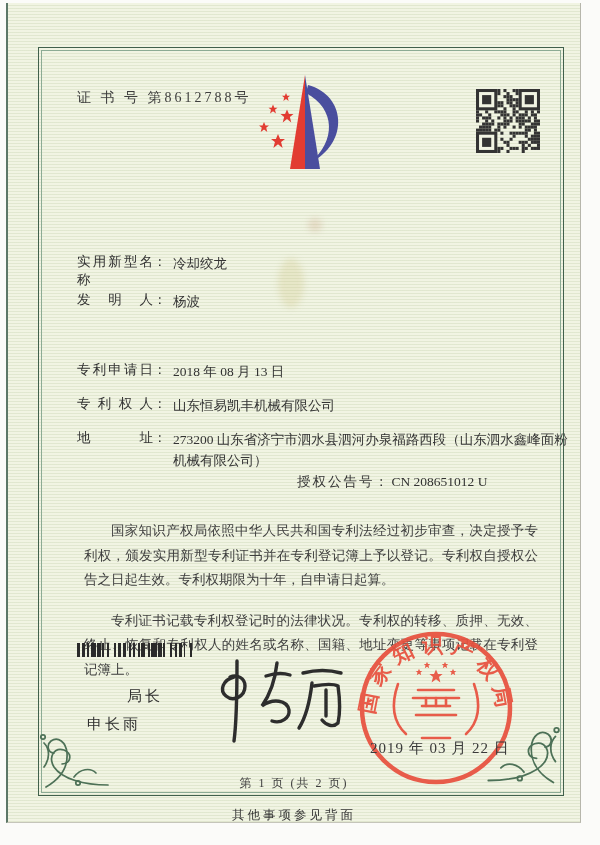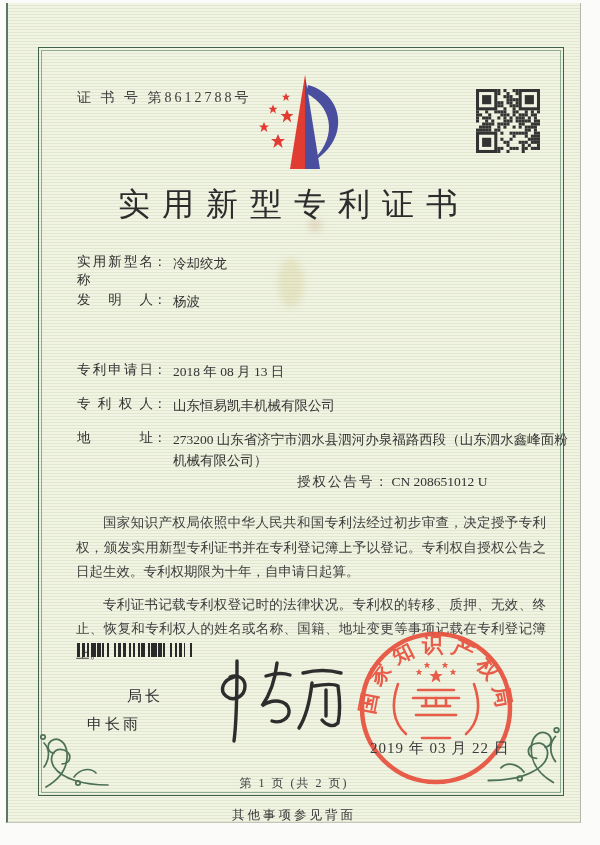--- a/index.html
+++ b/index.html
@@ -15,21 +15,21 @@
   .title{position:absolute;left:0;right:0;top:180px;text-align:center;font-size:32px;
          letter-spacing:12px;color:#2c2c2c;font-weight:500;}
   .row{position:absolute;left:69px;font-size:13.5px;color:#333;}
   .row .lbl{display:inline-block;width:76px;text-align:justify;text-align-last:justify;vertical-align:top;}
   .row .colon{vertical-align:top;}
   .row .val{display:inline-block;margin-left:3px;max-width:400px;vertical-align:top;line-height:21px;}
   .grant-pair{position:absolute;font-size:13.5px;color:#333;}
   .grant-pair .lbl{letter-spacing:2px;}
   .body-text{position:absolute;left:60px;top:500px;width:486px;font-size:13.5px;line-height:24.5px;
              color:#3e3e3e;text-align:justify;}
-  .body-text p{margin:8px;text-indent:2em;}
+  .body-text p{margin:16px;text-indent:2em;}
   .barcode{position:absolute;left:69px;top:640px;height:14px;display:flex;align-items:stretch;}
   .barcode span{display:block;height:100%;}
   .signer{position:absolute;left:79px;font-size:15px;letter-spacing:3px;color:#2f2f2f;}
   .sig-svg{position:absolute;left:192px;top:652px;}
   .seal-svg{position:absolute;left:348px;top:625px;opacity:0.92;}
   .seal-date{position:absolute;left:362px;top:736px;font-size:15px;letter-spacing:1px;color:#3a3a3a;z-index:5;}
   .page-num{position:absolute;left:0;right:0;top:772px;text-align:center;font-size:12px;
             letter-spacing:2px;color:#3d3d3d;}
   .footer-note{position:absolute;left:0;right:0;top:804px;text-align:center;font-size:12.5px;
                letter-spacing:3px;color:#333;}
@@ -246,21 +246,20 @@
         <rect x="15" y="19" width="1" height="1" fill="#333"></rect>
         <rect x="16" y="19" width="1" height="1" fill="#333"></rect>
         <rect x="18" y="19" width="1" height="1" fill="#333"></rect>
         <rect x="19" y="19" width="1" height="1" fill="#333"></rect>
         <rect x="20" y="19" width="1" height="1" fill="#333"></rect>
         <rect x="7" y="20" width="1" height="1" fill="#333"></rect>
         <rect x="10" y="20" width="1" height="1" fill="#333"></rect>
         <rect x="15" y="20" width="1" height="1" fill="#333"></rect>
       </svg>
 
-    <div class="title">实用新型专利证书</div>
 
     <div class="row" style="top:288px;">
       <span class="lbl">发明人</span><span class="colon">：</span>
       <span class="val">杨波</span>
     </div>
     <div class="row" style="top:250px;">
       <span class="lbl">实用新型名称</span><span class="colon">：</span>
       <span class="val">冷却绞龙</span>
     </div>
     <div class="row" style="top:358px;">

